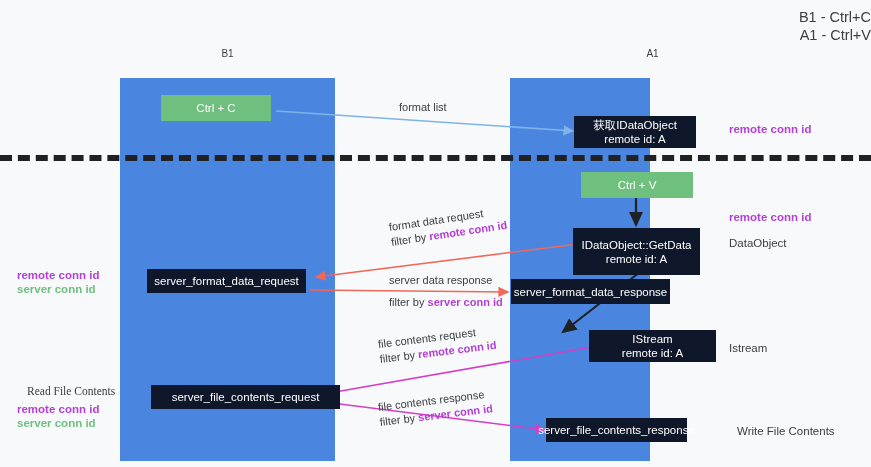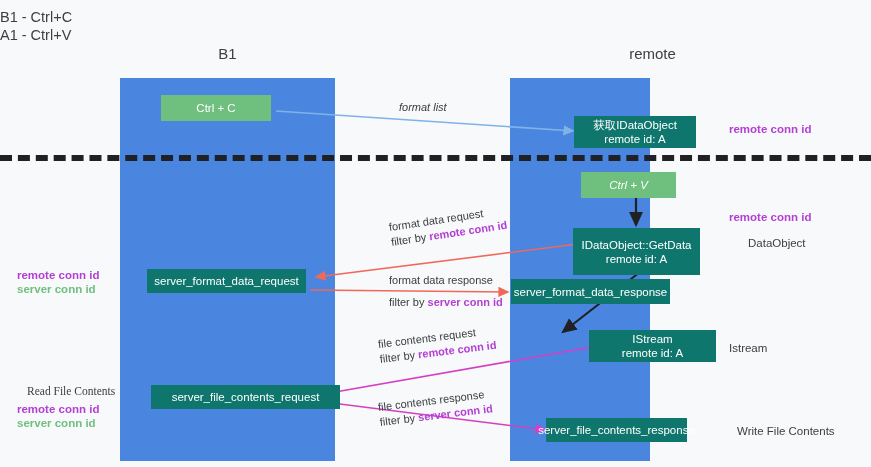--- a/index.html
+++ b/index.html
@@ -13,31 +13,31 @@
     height: 467px;
     background: #f8f9fa;
     font-family: "Liberation Sans", sans-serif;
     overflow: hidden;
   }
   .abs { position: absolute; }
 
   
   #title {
     left: 0; top: 8px; width: 871px;
-    text-align: left;
+    text-align: right;
     font-size: 14.5px;
     color: #3c4043;
     line-height: 18px;
   }
   #title div { white-space: pre; }
 
   
   .col-head {
     text-align: center;
-    font-size: 15px;
+    font-size: 10px;
     color: #3c4043;
     line-height: 13px;
   }
   #head-b1 { left: 120px; top: 47px; width: 215px; }
   #head-a1 { left: 510px; top: 47px; width: 285px; }
 
   
   .lane { background: #4a86e0; }
   #lane-b1 { left: 120px; top: 78px; width: 215px; height: 383px; }
   #lane-a1 { left: 510px; top: 78px; width: 140px; height: 383px; }
@@ -49,21 +49,21 @@
     flex-direction: column;
     align-items: center;
     justify-content: center;
     color: #ffffff;
     font-size: 11.5px;
     line-height: 14px;
     text-align: center;
     padding: 2px 12px;
   }
   .box.green  { background: #6fc07e; }
-  .box.orange { background: #0f766e; }
+  .box.orange { background: #0f172a; }
 
   
   .side-label {
     font-size: 11.5px;
     color: #3c4043;
     line-height: 14px;
   }
   .conn-remote { color: #b33fd4; font-weight: bold; }
   .conn-server-green { color: #6fc07e; font-weight: bold; }
   .side-legend { font-size: 11.5px; line-height: 14px; }
@@ -95,21 +95,21 @@
 
   <div class="abs" id="title">
     <div>B1 - Ctrl+C</div>
     <div>A1 - Ctrl+V</div>
   </div>
 
   <div class="abs col-head" id="head-b1">
     <div>B1</div>
   </div>
   <div class="abs col-head" id="head-a1">
-    <div>remote</div>
+    <div>A1</div>
   </div>
 
   <div class="abs lane" id="lane-b1"></div>
   <div class="abs lane" id="lane-a1"></div>
 
   <svg class="abs" id="arrows" viewBox="0 0 871 467" xmlns="http://www.w3.org/2000/svg">
     <defs>
       <marker id="ah-blue" markerWidth="7" markerHeight="7" refX="6" refY="3.2" orient="auto">
         <path d="M0,0 L7,3.2 L0,6.4 z" fill="#7fb3e8"></path>
       </marker>
@@ -155,21 +155,21 @@
 
   <div class="abs box green" style="left:161px; top:95px; width:110px; height:26px;">
     <div>Ctrl + C</div>
   </div>
 
   <div class="abs box orange" style="left:574px; top:116px; width:122px; height:32px;">
     <div>获取IDataObject</div>
     <div>remote id: A</div>
   </div>
 
-  <div class="abs box green" style="left:581px; top:172px; width:95px; height:26px;font-style:italic;">
+  <div class="abs box green" style="left:581px; top:172px; width:112px; height:26px;">
     <div>Ctrl + V</div>
   </div>
 
   <div class="abs box orange" style="left:573px; top:228px; width:127px; height:47px;">
     <div>IDataObject::GetData</div>
     <div>remote id: A</div>
   </div>
 
   <div class="abs box orange" style="left:147px; top:269px; width:159px; height:24px;">
     <div>server_format_data_request</div>
@@ -187,49 +187,49 @@
   <div class="abs box orange" style="left:151px; top:385px; width:189px; height:24px;">
     <div>server_file_contents_request</div>
   </div>
 
   <div class="abs box orange" style="left:546px; top:418px; width:141px; height:24px;">
     <div>server_file_contents_response</div>
   </div>
 
   <div class="abs" id="divider"></div>
 
-  <div class="abs flow" style="left:399px; top:100px;font-style:italic;">
+  <div class="abs flow" style="left:399px; top:100px;">
     <div>format list</div>
   </div>
 
   <div class="abs flow rot-up" style="left:390px; top:220px;">
     <div>format data request</div>
     <div><span>filter by </span><span class="hl">remote conn id</span></div>
   </div>
 
   <div class="abs flow" style="left:389px; top:273px;">
-    <div>format data response</div>
+    <div>server data response</div>
     <div style="margin-top:7px;"><span>filter by </span><span class="hl">server conn id</span></div>
   </div>
 
   <div class="abs flow rot-up-sm" style="left:379px; top:337px;">
     <div>file contents request</div>
     <div><span>filter by </span><span class="hl">remote conn id</span></div>
   </div>
 
   <div class="abs flow rot-up-sm" style="left:379px; top:400px;">
     <div>file contents response</div>
     <div><span>filter by </span><span class="hl">server conn id</span></div>
   </div>
 
   <div class="abs side-label conn-remote" style="left:729px; top:122px;">remote conn id</div>
 
   <div class="abs side-label conn-remote" style="left:729px; top:210px;">remote conn id</div>
 
-  <div class="abs side-label" style="left:748px; top:236px;text-align:right;">DataObject</div>
+  <div class="abs side-label" style="left:729px; top:236px;text-align:right;">DataObject</div>
 
   <div class="abs side-label" style="left:729px; top:341px;">Istream</div>
 
   <div class="abs side-label" style="left:737px; top:424px;">Write File Contents</div>
 
   <div class="abs side-legend" style="left:17px; top:268px;">
     <div class="conn-remote">remote conn id</div>
     <div class="conn-server-green">server conn id</div>
   </div>
 

